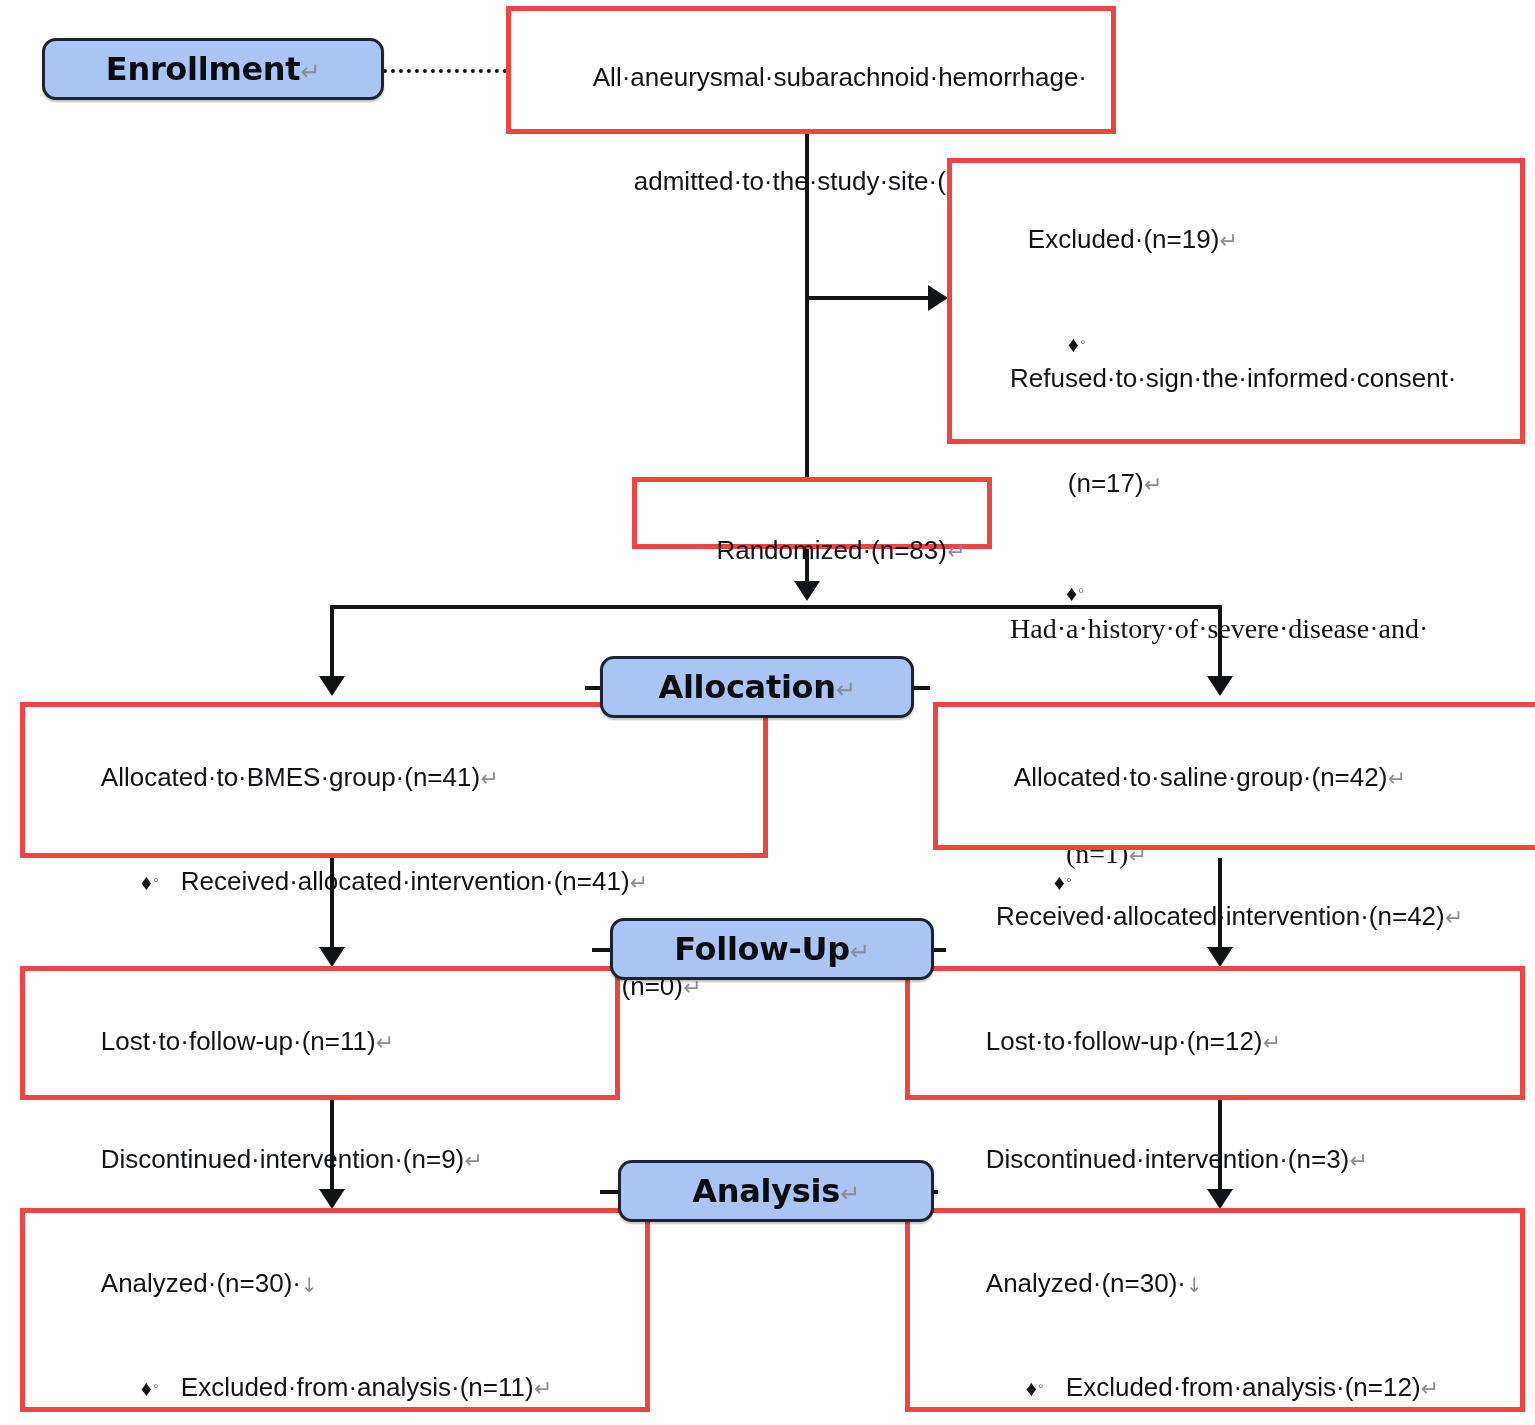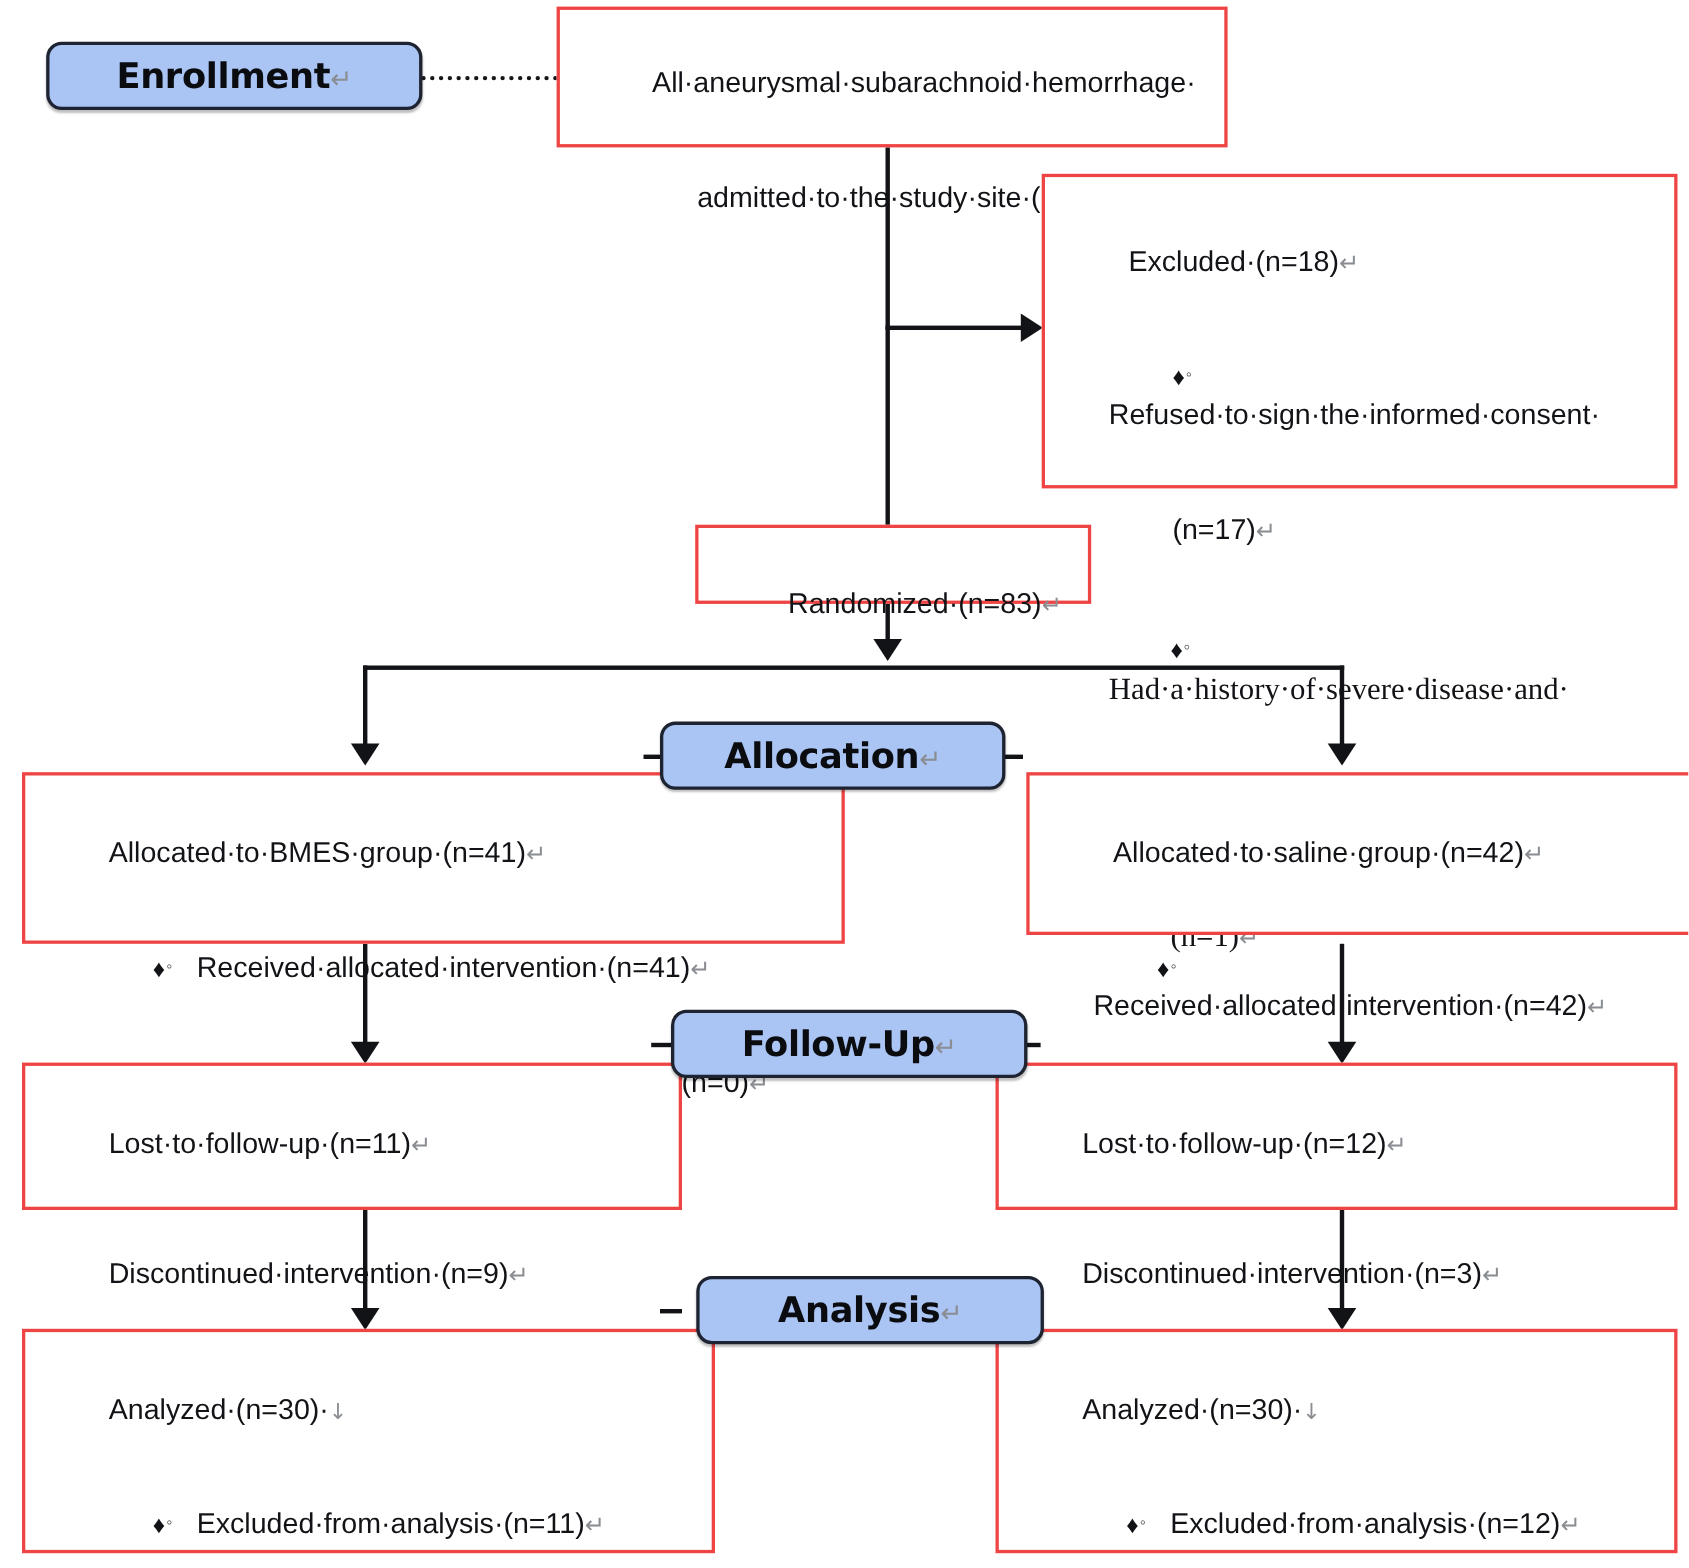--- a/index.html
+++ b/index.html
@@ -14,21 +14,21 @@
     background: #ffffff;
     font-family: "Liberation Sans", sans-serif;
     overflow: hidden;
   }
 
   
   .box {
     position: absolute;
     box-sizing: border-box;
     background: #ffffff;
-    border: 3px solid #ef4444;
+    border: 5px solid #ef4444;
     z-index: 3;
   }
   .box-inner {
     position: absolute;
     left: 0; right: 0; top: 0;
     padding: 14px 18px;
   }
 
   .line-txt {
     font-family: "Liberation Sans", sans-serif;
@@ -174,21 +174,21 @@
       </div>
       <div class="line-txt center">
         <span>admitted·to·the·study·site·(n=101)</span><span class="pilcrow">↵</span>
       </div>
     </div>
   </div>
 
   <div class="box" style="left:947px; top:158px; width:578px; height:286px;">
     <div class="box-inner" style="padding-top:24px;">
       <div class="line-txt">
-        <span>Excluded·(n=18)</span><span class="pilcrow">↵</span>
+        <span>Excluded·(n=19)</span><span class="pilcrow">↵</span>
       </div>
       <div class="line-txt indent-1">
         <span class="bullet"><span class="dia">♦</span><span class="tabmark">°</span></span><span>Refused·to·sign·the·informed·consent·</span><span class="pilcrow"></span>
       </div>
       <div class="line-txt indent-2">
         <span>(n=17)</span><span class="pilcrow">↵</span>
       </div>
       <div class="line-txt serif indent-1">
         <span class="bullet"><span class="dia">♦</span><span class="tabmark">°</span></span><span>Had·a·history·of·severe·disease·and·</span><span class="pilcrow"></span>
       </div>
@@ -294,17 +294,17 @@
   </div>
 
   <div class="stage" style="left:600px; top:656px; width:314px; height:62px;">
     <span class="stage-label"><span>Allocation</span><span class="pilcrow">↵</span></span>
   </div>
 
   <div class="stage" style="left:610px; top:918px; width:324px; height:62px;">
     <span class="stage-label"><span>Follow-Up</span><span class="pilcrow">↵</span></span>
   </div>
 
-  <div class="stage" style="left:618px; top:1160px; width:316px; height:62px;margin-left:15px;">
+  <div class="stage" style="left:618px; top:1160px; width:316px; height:62px;">
     <span class="stage-label"><span>Analysis</span><span class="pilcrow">↵</span></span>
   </div>
 
 </div>
 
 </body></html>

